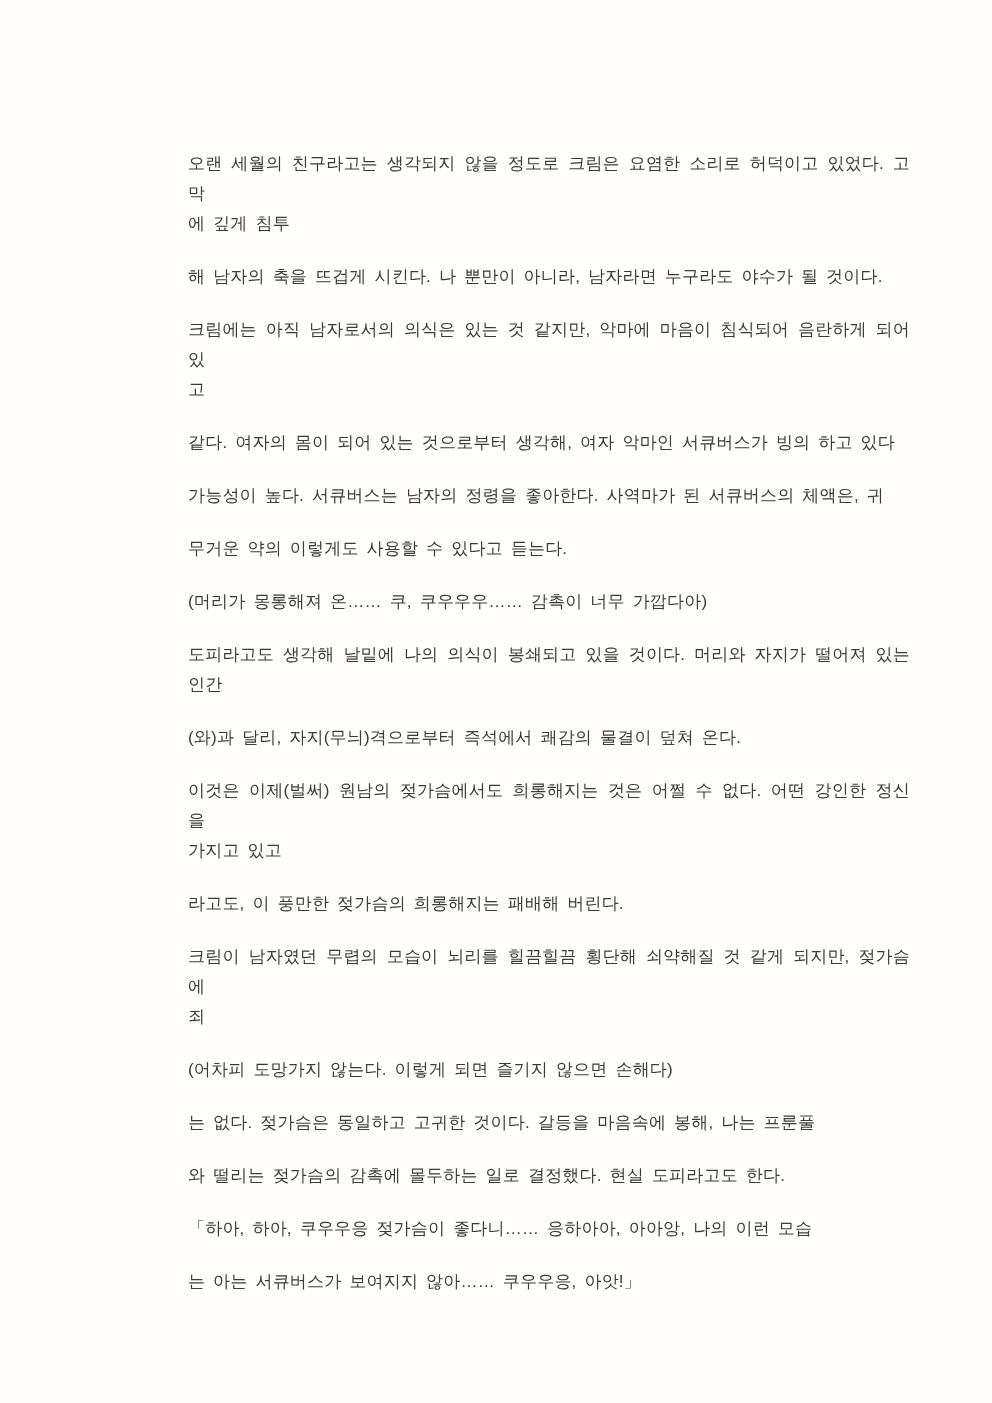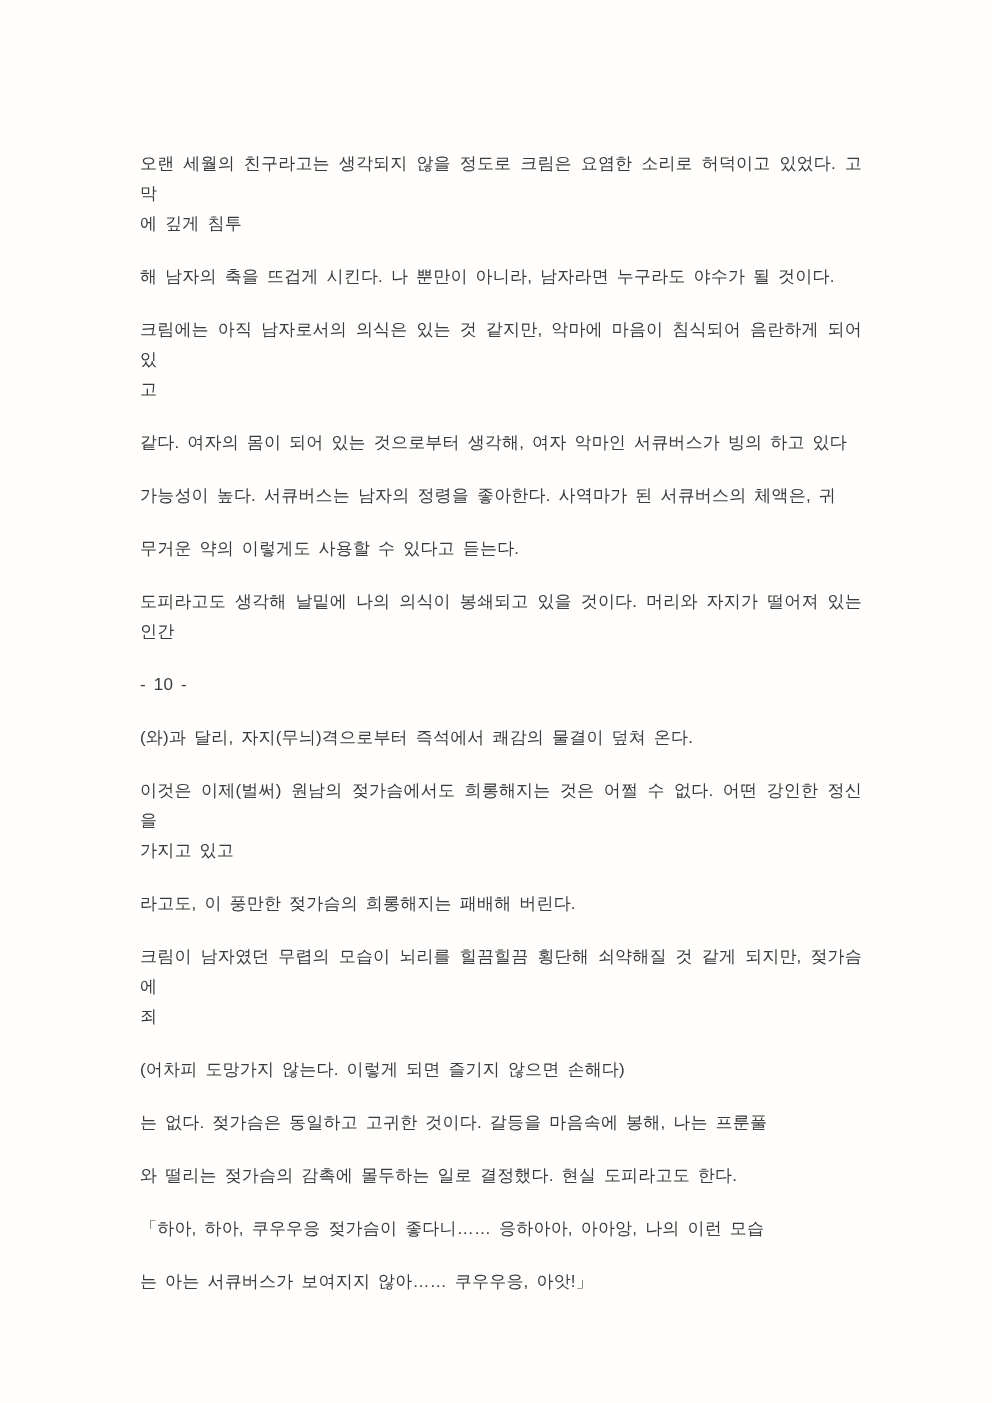--- a/index.html
+++ b/index.html
@@ -12,20 +12,21 @@
     background: #fffefd;
     font-family: "Liberation Sans", "DejaVu Sans", sans-serif;
     color: #3a3a3a;
   }
   .page {
     width: 992px;
     height: 1403px;
     background: #fffefd;
     box-sizing: border-box;
     overflow: hidden;
+    padding-left: 48px;
   }
   .content {
     margin-left: 140px;
     width: 722px;
     padding-top: 149px;
   }
   p.para {
     margin: 0 0 23px 0;
     padding: 0;
     font-size: 17px;
@@ -75,29 +76,29 @@
     </p>
 
     <p class="para">
       <span class="line">가능성이 높다. 서큐버스는 남자의 정령을 좋아한다. 사역마가 된 서큐버스의 체액은, 귀</span>
     </p>
 
     <p class="para">
       <span class="line">무거운 약의 이렇게도 사용할 수 있다고 듣는다.</span>
     </p>
 
+    <p class="para">
+      <span class="line">(머리가 몽롱해져 온…… 쿠, 쿠우우우…… 감촉이 너무 가깝다아)</span>
+    </p>
 
     <p class="para">
       <span class="line fill">도피라고도 생각해 날밑에 나의 의식이 봉쇄되고 있을 것이다. 머리와 자지가 떨어져 있는</span>
       <span class="line">인간</span>
     </p>
 
-    <p class="para page-number">
-      <span class="line">- 10 -</span>
-    </p>
 
     <p class="para">
       <span class="line">(와)과 달리, 자지(무늬)격으로부터 즉석에서 쾌감의 물결이 덮쳐 온다.</span>
     </p>
 
     <p class="para">
       <span class="line fill">이것은 이제(벌써) 원남의 젖가슴에서도 희롱해지는 것은 어쩔 수 없다. 어떤 강인한 정신을</span>
       <span class="line">가지고 있고</span>
     </p>
 

